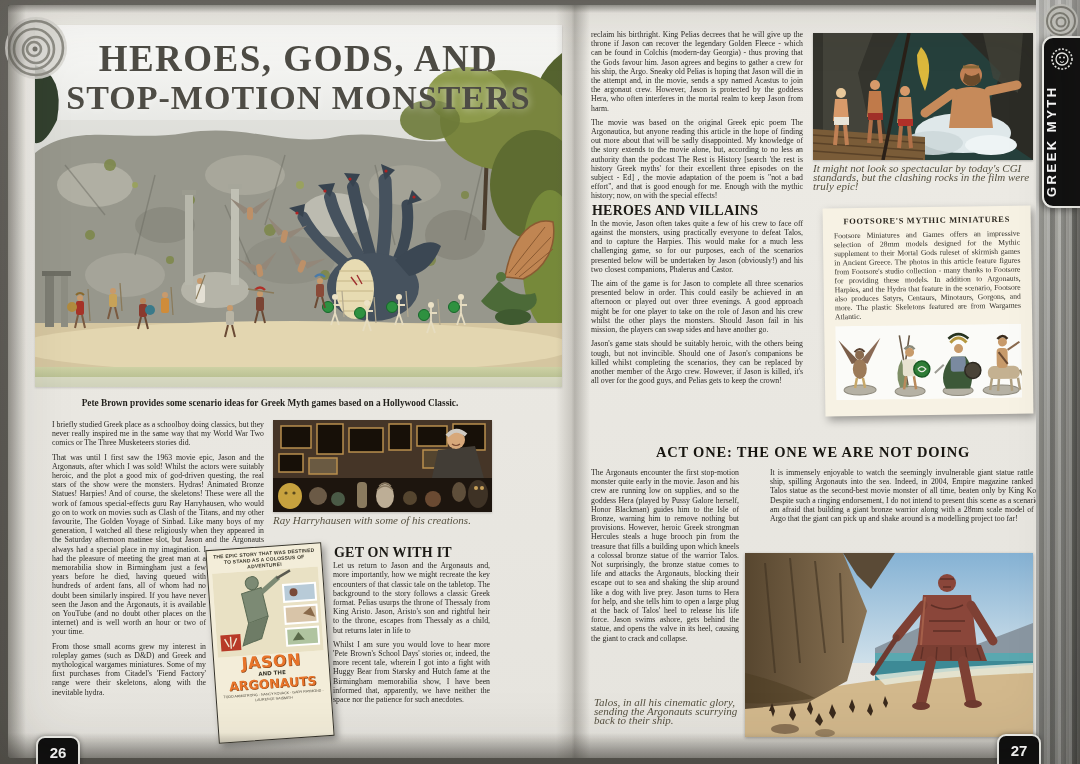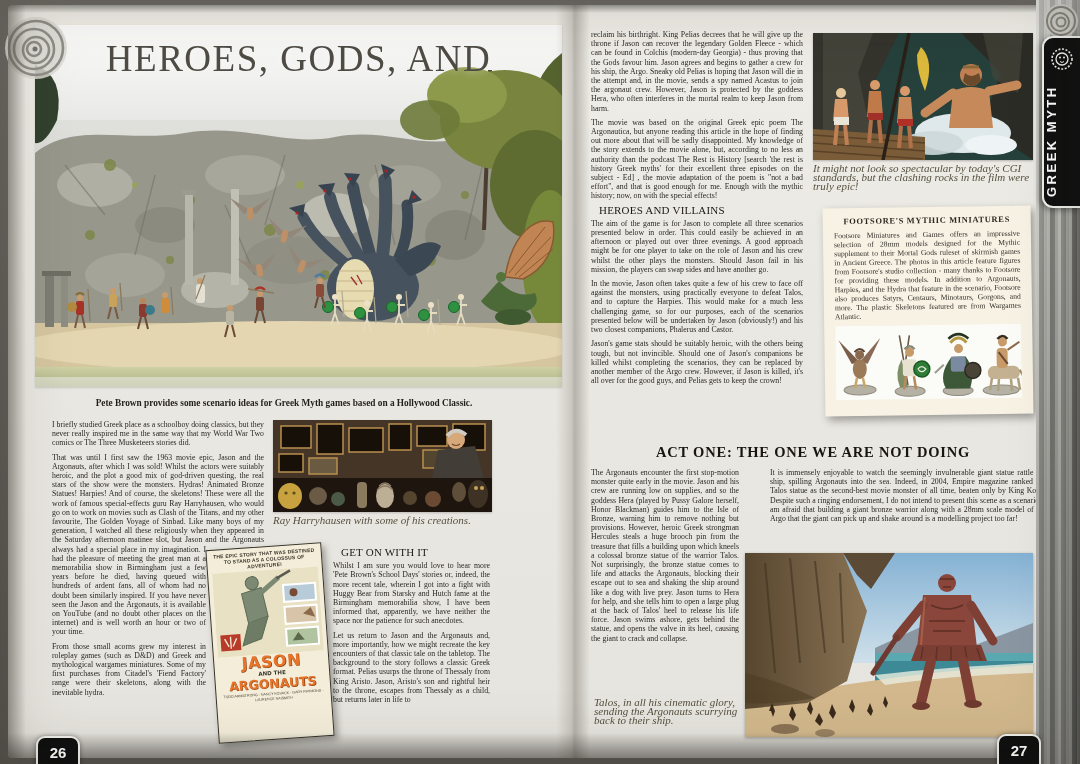--- a/index.html
+++ b/index.html
@@ -20,28 +20,28 @@
          background:linear-gradient(90deg,rgba(80,75,65,0),rgba(80,75,65,.20) 45%,rgba(60,56,48,.30) 55%,rgba(80,75,65,0));}
   
   #col-strip{position:absolute;left:1036px;top:0;width:44px;height:764px;
          background:linear-gradient(90deg,#c6c6c0,#9a9a94 35%,#b2b2ac 60%,#767670 90%,#5e5e58);}
   #col-strip .flutes{position:absolute;inset:0;
          background:repeating-linear-gradient(90deg,rgba(255,255,255,.28) 0 3px,rgba(0,0,0,.16) 3px 8px,rgba(255,255,255,.10) 8px 11px);}
   #col-strip .shade{position:absolute;inset:0;background:linear-gradient(180deg,rgba(255,255,255,.35),rgba(0,0,0,0) 18%,rgba(0,0,0,.25) 92%);}
   
   .bodytext{font-size:7.8px;line-height:9.2px;text-align:justify;color:#2a2823;}
   .bodytext p{margin:0 0 5px 0;}
-  .head-small{font-weight:normal;font-size:11px;letter-spacing:.2px;color:#1c1a15;margin:0 0 4px 8px;}
+  .head-small{font-weight:bold;font-size:14px;letter-spacing:.2px;color:#1c1a15;margin:0 0 4px 1px;}
   .caption{font-style:italic;font-size:11px;line-height:9px;color:#55503f;}
   
   #hero{position:absolute;left:35px;top:25px;width:527px;height:362px;overflow:hidden;box-shadow:0 1px 2px rgba(0,0,0,.15);}
   #title{position:absolute;left:0;top:14px;width:527px;text-align:center;color:#4e4c45;}
-  #title .t1{font-size:37px;font-weight:400;letter-spacing:1.5px;line-height:40px;text-shadow:0 0 8px rgba(255,255,255,.6);}
+  #title .t1{font-size:37px;font-weight:700;letter-spacing:1.5px;line-height:40px;text-shadow:0 0 8px rgba(255,255,255,.6);}
   #title .t2{font-size:34px;font-weight:600;letter-spacing:1px;line-height:36px;margin-top:1px;text-shadow:0 0 8px rgba(255,255,255,.6);}
-  #standfirst{position:absolute;left:64px;top:398px;width:440px;text-align:center;
+  #standfirst{position:absolute;left:50px;top:398px;width:440px;text-align:center;
       font-weight:bold;font-size:9.3px;color:#211f1a;}
   
   #lcol1{position:absolute;left:52px;top:420px;width:212px;height:300px;}
   .sp1{float:right;width:0;height:125px;}
   .sp2{float:right;clear:right;width:58px;height:200px;}
   #ray-photo{position:absolute;left:273px;top:420px;width:219px;height:92px;box-shadow:0 1px 2px rgba(0,0,0,.2);}
   #ray-caption{position:absolute;left:273px;top:516px;width:219px;}
   #lcol2{position:absolute;left:333px;top:548px;width:157px;height:200px;}
   
   #poster{position:absolute;left:212px;top:546px;width:116px;height:194px;
@@ -297,20 +297,21 @@
         <path d="M4,-4 L40,-50 M10,-2 L46,-40 M14,0 L48,-28" stroke="#8a5a32" stroke-width="1" fill="none"></path>
         <path d="M-6,4 q16,18 36,12 q6,12 -8,18 q-32,8 -46,-10 z" fill="#4c6a38"></path>
         <circle cx="-4" cy="0" r="5" fill="#55743c"></circle>
         <ellipse cx="8" cy="40" rx="18" ry="8" fill="#3f5a30"></ellipse>
       </g>
 
       <rect x="0" y="352" width="527" height="10" fill="#e9e7df" opacity=".6"></rect>
     </svg>
     <div id="title">
       <div class="t1">HEROES, GODS, AND</div>
+      <div class="t2">STOP-MOTION MONSTERS</div>
     </div>
   </div>
 
   <svg class="spiral" style="left:2px;top:4px" width="68" height="88" viewBox="0 0 68 88">
     <circle cx="34" cy="44" r="31" fill="#d9d8d2" opacity=".85"></circle>
     <g fill="none" stroke="#8f8e86" stroke-width="2.6">
       <circle cx="34" cy="44" r="27"></circle>
         <circle cx="32" cy="45" r="20"></circle>
         <circle cx="34" cy="46" r="13"></circle>
         <circle cx="32" cy="45" r="7"></circle>
@@ -361,22 +362,22 @@
       <ellipse cx="205" cy="74" rx="10" ry="14" fill="#3e3225"></ellipse>
       <ellipse cx="186" cy="72" rx="7" ry="10" fill="#5e4e3a"></ellipse>
       <circle cx="203" cy="68" r="2" fill="#caa25a"></circle>
         <circle cx="209" cy="68" r="2" fill="#caa25a"></circle>
     </svg>
   </div>
   <div id="ray-caption" class="caption">Ray Harryhausen with some of his creations.</div>
 
   <div id="lcol2" class="bodytext">
     <div class="head-small">GET ON WITH IT</div>
+    <p>Let us return to Jason and the Argonauts and, more importantly, how we might recreate the key encounters of that classic tale on the tabletop. The background to the story follows a classic Greek format. Pelias usurps the throne of Thessaly from King Aristo. Jason, Aristo's son and rightful heir to the throne, escapes from Thessaly as a child, but returns later in life to</p>
     <p>Whilst I am sure you would love to hear more 'Pete Brown's School Days' stories or, indeed, the more recent tale, wherein I got into a fight with Huggy Bear from Starsky and Hutch fame at the Birmingham memorabilia show, I have been informed that, apparently, we have neither the space nor the patience for such anecdotes.</p>
-    <p>Let us return to Jason and the Argonauts and, more importantly, how we might recreate the key encounters of that classic tale on the tabletop. The background to the story follows a classic Greek format. Pelias usurps the throne of Thessaly from King Aristo. Jason, Aristo's son and rightful heir to the throne, escapes from Thessaly as a child, but returns later in life to</p>
   </div>
 
   <div id="poster">
     <div class="tagline">THE EPIC STORY THAT WAS DESTINED TO STAND AS A COLOSSUS OF ADVENTURE!</div>
     <svg width="106" height="84" viewBox="0 0 106 84" style="display:block;margin:2px auto 0">
       <rect width="106" height="84" fill="#e9e1c4"></rect>
       <path d="M28,22 L48,17 L53,46 L33,52 Z" fill="#7c8a74" stroke="#5a6a54" stroke-width="1"></path>
       <circle cx="39" cy="12" r="6.5" fill="#7c8a74" stroke="#5a6a54"></circle>
       <path d="M48,22 L66,8" stroke="#7c8a74" stroke-width="5"></path>
       <path d="M64,9 L78,2" stroke="#5a5a50" stroke-width="2.5"></path>
@@ -395,22 +396,22 @@
     <div class="ptitle1">JASON</div>
     <div class="ptitle2">AND THE</div>
     <div class="ptitle3">ARGONAUTS</div>
     <div class="credits">TODD ARMSTRONG · NANCY KOVACK · GARY RAYMOND · LAURENCE NAISMITH</div>
   </div>
 
   <div id="rcol1" class="bodytext">
     <p>reclaim his birthright. King Pelias decrees that he will give up the throne if Jason can recover the legendary Golden Fleece - which can be found in Colchis (modern-day Georgia) - thus proving that the Gods favour him. Jason agrees and begins to gather a crew for his ship, the Argo. Sneaky old Pelias is hoping that Jason will die in the attempt and, in the movie, sends a spy named Acastus to join the argonaut crew. However, Jason is protected by the goddess Hera, who often interferes in the mortal realm to keep Jason from harm.</p>
     <p>The movie was based on the original Greek epic poem The Argonautica, but anyone reading this article in the hope of finding out more about that will be sadly disappointed. My knowledge of the story extends to the movie alone, but, according to no less an authority than the podcast The Rest is History [search 'the rest is history Greek myths' for their excellent three episodes on the subject - Ed] , the movie adaptation of the poem is "not a bad effort", and that is good enough for me. Enough with the mythic history; now, on with the special effects!</p>
     <div class="head-small">HEROES AND VILLAINS</div>
+    <p>In the movie, Jason often takes quite a few of his crew to face off against the monsters, using practically everyone to defeat Talos, and to capture the Harpies. This would make for a much less challenging game, so for our purposes, each of the scenarios presented below will be undertaken by Jason (obviously!) and his two closest companions, Phalerus and Castor.</p>
     <p>The aim of the game is for Jason to complete all three scenarios presented below in order. This could easily be achieved in an afternoon or played out over three evenings. A good approach might be for one player to take on the role of Jason and his crew whilst the other plays the monsters. Should Jason fail in his mission, the players can swap sides and have another go.</p>
-    <p>In the movie, Jason often takes quite a few of his crew to face off against the monsters, using practically everyone to defeat Talos, and to capture the Harpies. This would make for a much less challenging game, so for our purposes, each of the scenarios presented below will be undertaken by Jason (obviously!) and his two closest companions, Phalerus and Castor.</p>
     <p>Jason's game stats should be suitably heroic, with the others being tough, but not invincible. Should one of Jason's companions be killed whilst completing the scenarios, they can be replaced by another member of the Argo crew. However, if Jason is killed, it's all over for the good guys, and Pelias gets to keep the crown!</p>
   </div>
 
   <div id="rocks-photo">
     <svg width="220" height="127" viewBox="0 0 220 127">
       <rect width="220" height="127" fill="#26403c"></rect>
       <path d="M0,0 L86,0 L62,48 L78,127 L0,127 Z" fill="#34342d"></path>
       <path d="M10,0 L60,0 L45,40 L58,100 L10,110 Z" fill="#4a4a40" opacity=".7"></path>
       <path d="M148,0 L220,0 L220,127 L168,92 L188,40 Z" fill="#2c2c26"></path>
       <path d="M170,0 L210,0 L205,60 L180,45 Z" fill="#44443a" opacity=".7"></path>

